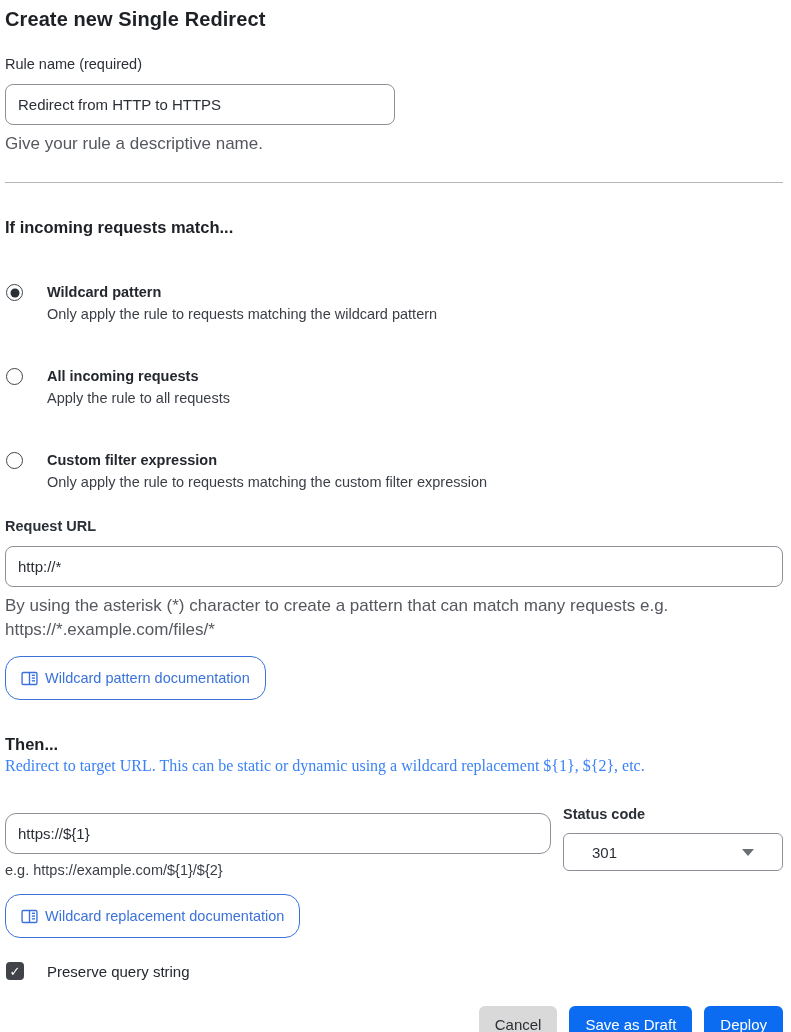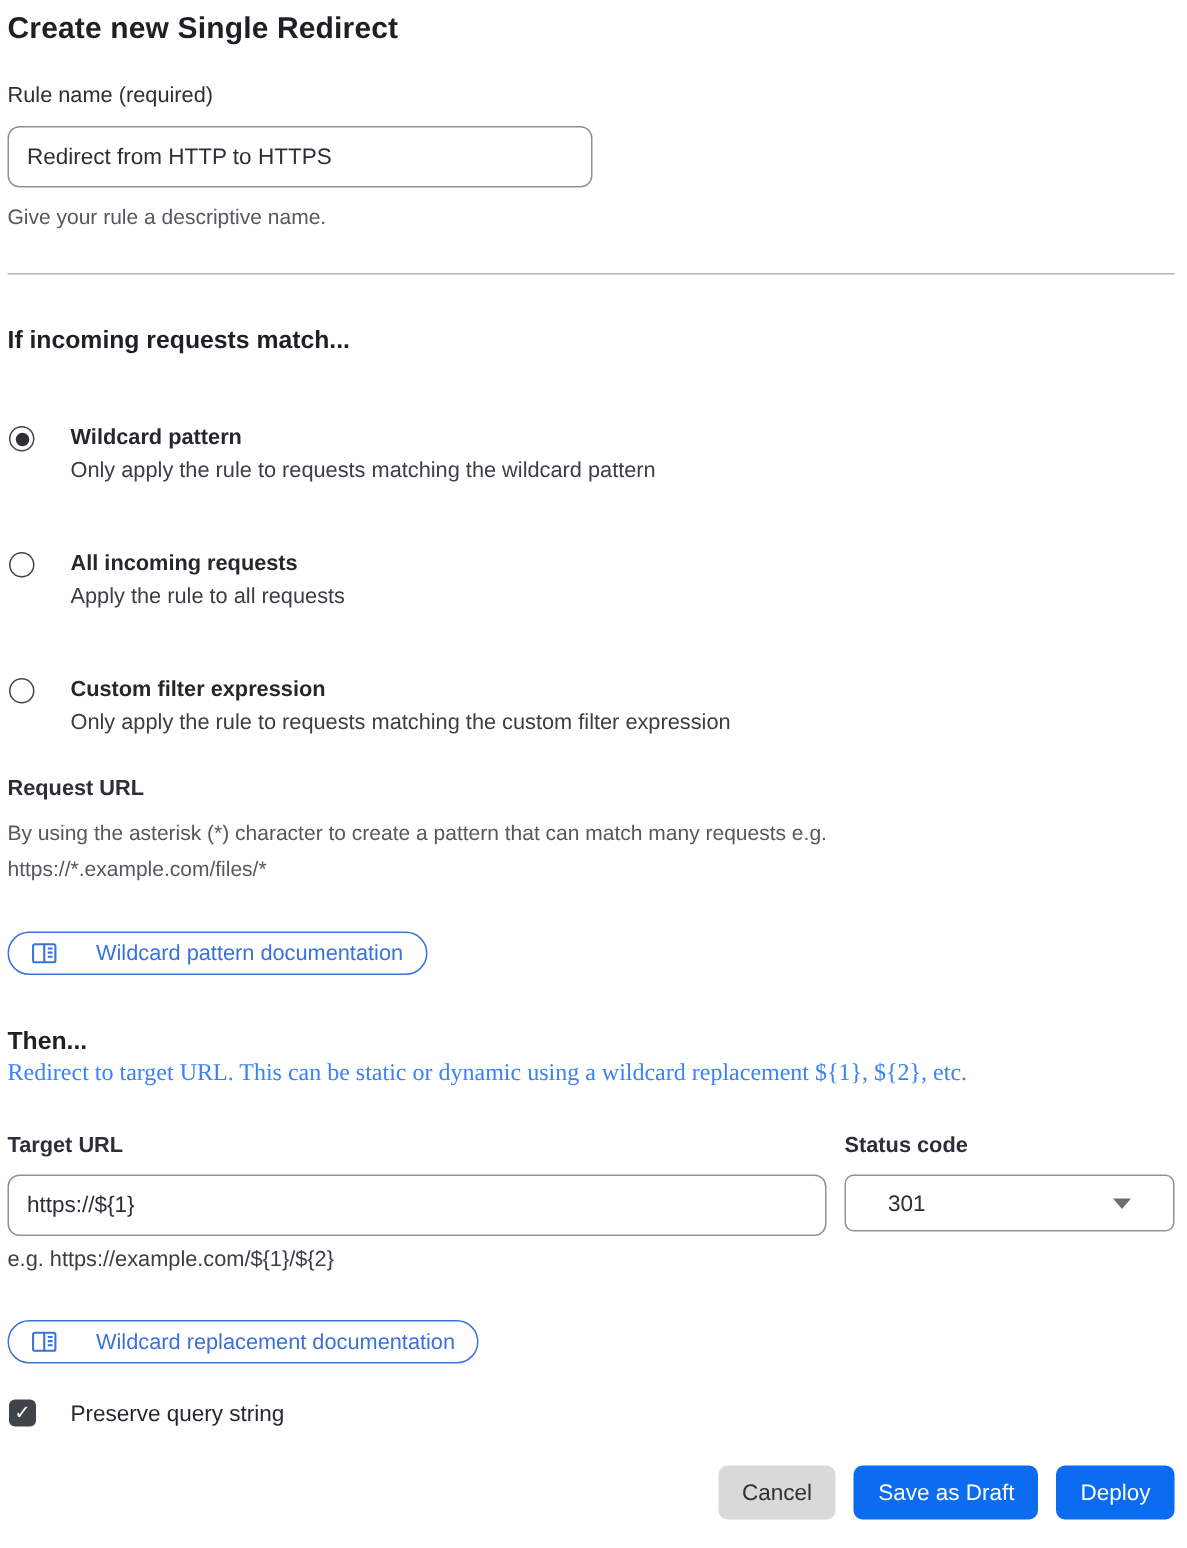--- a/index.html
+++ b/index.html
@@ -26,21 +26,21 @@
   input.text-input {
     display: block; margin-top: 10px; height: 41px;
     border: 1px solid #8f9199; border-radius: 8px;
     padding: 0 12px; font-size: 15px; color: #2b2f36;
     font-family: "Liberation Sans", "DejaVu Sans", sans-serif;
     background: #fff; outline: none; width: 100%;
   }
   .rule-name-input { width: 390px !important; }
 
   .help-text {
-    margin-top: 7px; font-size: 14px; line-height: 24px; color: #55585e;
+    margin-top: 7px; font-size: 17px; line-height: 24px; color: #55585e;
   }
 
   .divider { border: none; border-top: 1px solid #b5b5b5; margin-top: 26px; }
 
   h2.section-heading {
     margin-top: 33px; font-size: 16.5px; line-height: 22px; font-weight: 700;
     color: #1d2025;
   }
 
   .radio-group { margin-top: 44px; }
@@ -54,34 +54,34 @@
   .radio-circle.checked::after {
     content: ""; position: absolute; left: 50%; top: 50%;
     width: 9px; height: 9px; border-radius: 50%; background: #2b2f36;
     transform: translate(-50%, -50%);
   }
   .radio-texts { margin-left: 24px; }
   .radio-label { font-size: 14.5px; line-height: 21px; font-weight: 700; color: #24282e; }
   .radio-desc { font-size: 14.5px; line-height: 23px; color: #3a3e45; text-align: center; }
 
   .pill-button {
-    margin-top: 30px; display: inline-flex; align-items: center; gap: 26px;
-    height: 29px; padding: 0 15px; border: 1px solid #3a72da; border-radius: 15px;
+    margin-top: 14px; display: inline-flex; align-items: center; gap: 7px;
+    height: 44px; padding: 0 15px; border: 1px solid #3a72da; border-radius: 15px;
     background: #fff; color: #3a72da; font-size: 14.5px;
     font-family: "Liberation Sans", "DejaVu Sans", sans-serif; cursor: pointer;
   }
   .pill-button svg { display: block; }
 
   .then-paragraph { font-size: 16px; line-height: 22px; color: #3b82f6; font-family: Liberation Serif, serif; }
 
   .two-col { display: flex; gap: 12px; margin-top: 27px; }
   .col-target { width: 546px; flex: 0 0 auto; }
   .col-status { flex: 1; }
   .two-col .field-label { margin-top: 0; }
-  .two-col input.text-input { margin-top: 9px; }
+  .two-col input.text-input { margin-top: 9px; border-radius: 11px; }
 
   .select-box {
     margin-top: 9px; height: 38px; border: 1px solid #8f9199; border-radius: 6px;
     display: flex; align-items: center; justify-content: space-between;
     padding: 0 28px; font-size: 15px; color: #2b2f36; background: #fff; cursor: pointer;
   }
   .select-caret {
     width: 0; height: 0; border-left: 6px solid transparent;
     border-right: 6px solid transparent; border-top: 7px solid #6a6d73;
   }
@@ -144,20 +144,21 @@
       <span class="radio-circle"></span>
       <div class="radio-texts">
         <div class="radio-label">Custom filter expression</div>
         <div class="radio-desc">Only apply the rule to requests matching the custom filter expression</div>
       </div>
     </div>
 
   </div>
 
   <label class="field-label semibold">Request URL</label>
+  <input class="text-input" type="text" value="http://*" style="">
   <div class="help-text">
     <div>By using the asterisk (*) character to create a pattern that can match many requests e.g.</div>
     <div>https://*.example.com/files/*</div>
   </div>
 
   <button class="pill-button">
     <span>
       <svg width="17" height="15" viewBox="0 0 16 14" fill="none" stroke="currentColor" stroke-width="1.3">
         <rect x="1" y="1.3" width="14" height="11.4" rx="1.2"></rect>
         <line x1="8" y1="1.3" x2="8" y2="12.7"></line>
@@ -168,21 +169,20 @@
     </span>
     <span>Wildcard pattern documentation</span>
   </button>
 
   <h2 class="section-heading">Then...</h2>
 
   <p class="then-paragraph">Redirect to target URL. This can be static or dynamic using a wildcard replacement ${1}, ${2}, etc.</p>
 
   <div class="two-col">
     <div class="col-target">
-      <label class="field-label semibold">Target URL</label>
       <input class="text-input" type="text" value="https://${1}" style="">
       <div class="eg-help">e.g. https://example.com/${1}/${2}</div>
     </div>
     <div class="col-status">
       <label class="field-label semibold">Status code</label>
       <div class="select-box">
         <span>301</span>
         <span class="select-caret"></span>
       </div>
     </div>

